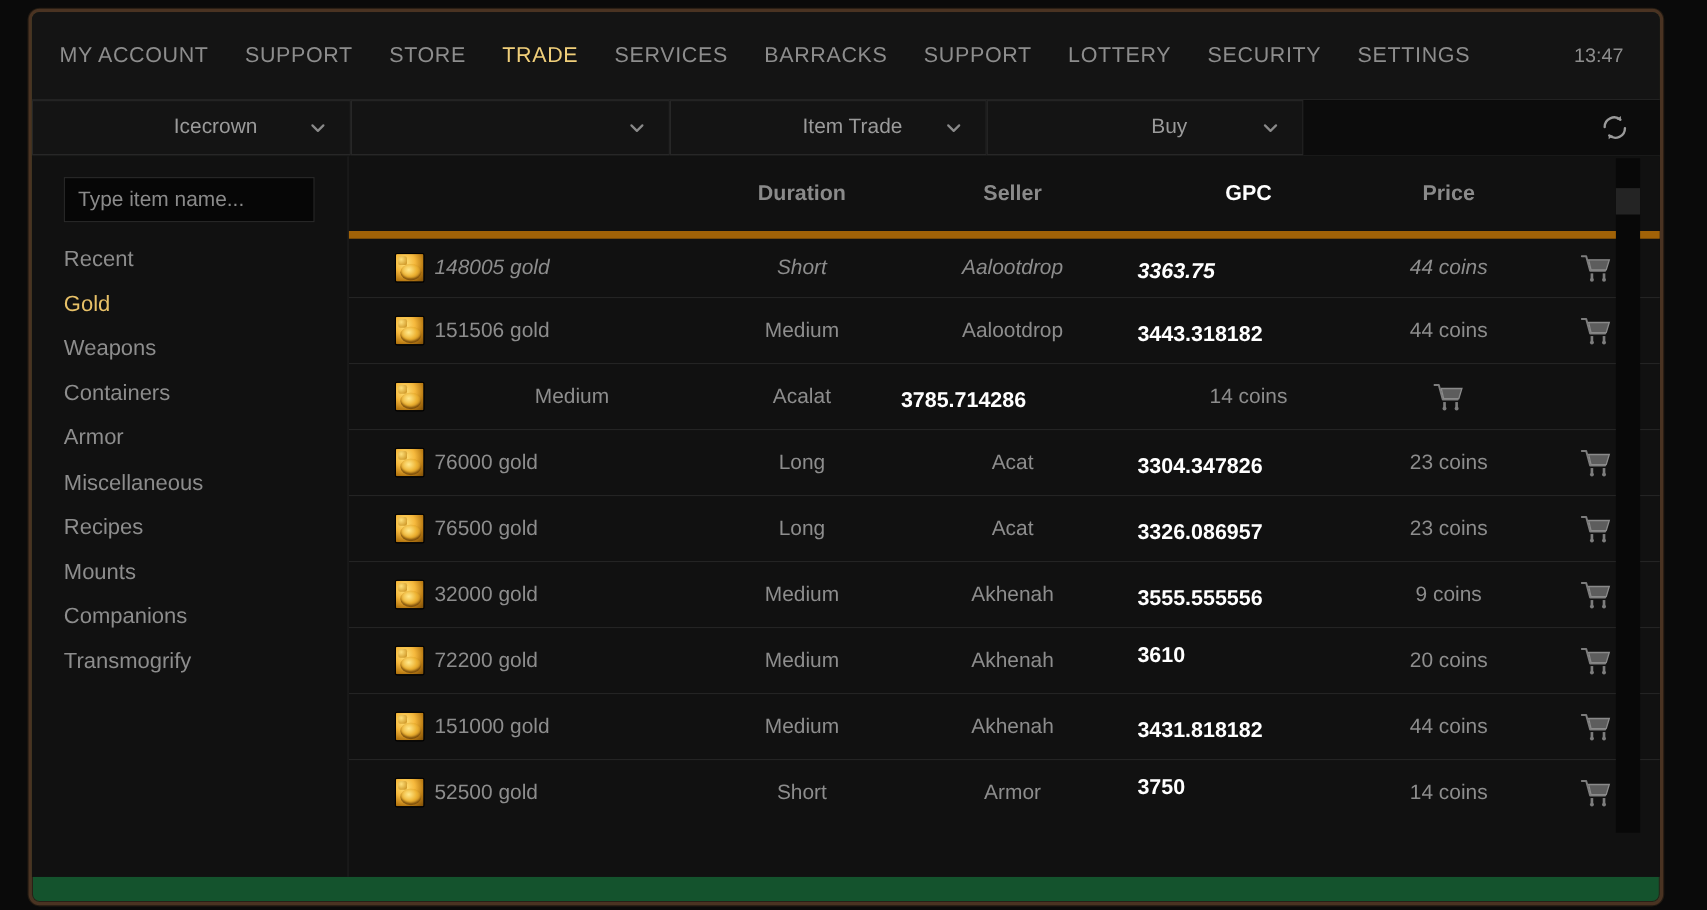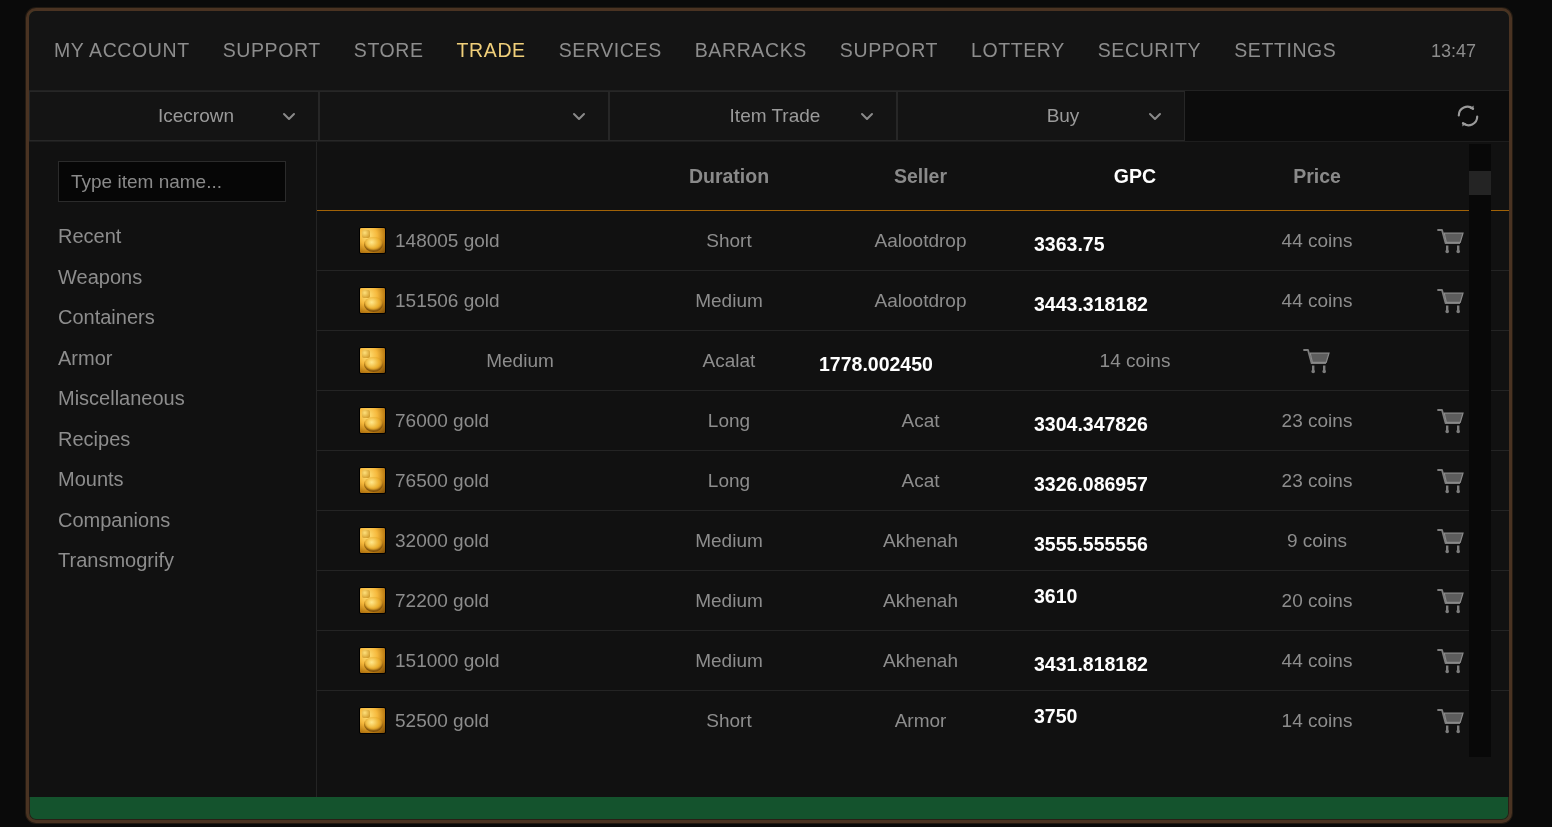--- a/index.html
+++ b/index.html
@@ -167,21 +167,21 @@
   }
   #table-head .th.sorted {
     color: #ffffff;
     font-weight: bold;
   }
   .trade-row {
     height: 60px;
     border-top: 1px solid #242424;
     cursor: pointer;
   }
-  .trade-row:first-child { border-top: 1px solid #a16207; }
+  .trade-row:first-child { border-top: 7px solid #a16207; font-style: italic; }
   .cell { font-size: 19px; color: #8d8d8d; text-align: center; }
   .cell-icon { display: flex; align-items: center; justify-content: center; }
   .item-icon {
     width: 27px; height: 27px;
     border: 1px solid #000;
     border-radius: 2px;
     background:
       radial-gradient(circle at 32% 30%, #ffe27a 0%, #f5b83c 38%, #b97a12 70%, #7a4c08 100%);
     position: relative;
     overflow: hidden;
@@ -303,20 +303,21 @@
       </div>
     </div>
   </div>
 
   <div id="body-split">
 
     <div id="sidebar">
       <input id="item-search" type="text" placeholder="Type item name..." style="">
       <div id="category-list">
           <div class="cat-item">Recent</div>
+          <div class="cat-item active">Gold</div>
           <div class="cat-item">Weapons</div>
           <div class="cat-item">Containers</div>
           <div class="cat-item">Armor</div>
           <div class="cat-item">Miscellaneous</div>
           <div class="cat-item">Recipes</div>
           <div class="cat-item">Mounts</div>
           <div class="cat-item">Companions</div>
           <div class="cat-item">Transmogrify</div>
         </div>
     </div>
@@ -377,21 +378,21 @@
                 </svg></span>
             </div>
           </div>
           <div class="row-grid trade-row">
             <div></div>
             <div class="cell-icon">
               <div class="item-icon"></div>
             </div>
             <div class="cell">Medium</div>
             <div class="cell">Acalat</div>
-            <div class="cell cell-gpc">1778.002450</div>
+            <div class="cell cell-gpc">3785.714286</div>
             <div class="cell">14 coins</div>
             <div class="cell-cart">
               <span class="cart-btn"><svg width="28" height="26" viewBox="0 0 28 26">
                   <path d="M1 2 h4 l3.6 13.2 h13.6" fill="none" stroke="#7d7d7d" stroke-width="1.8" stroke-linecap="round" stroke-linejoin="round"></path>
                   <path d="M7.2 5.2 H26 L23.2 14.4 H9.4 Z" fill="#5d5d5d" stroke="#8a8a8a" stroke-width="1.2"></path>
                   <rect x="9" y="17.5" width="2.4" height="4.5" fill="#7d7d7d"></rect>
                   <rect x="20" y="17.5" width="2.4" height="4.5" fill="#7d7d7d"></rect>
                   <circle cx="10.2" cy="23.4" r="1.8" fill="#7d7d7d"></circle>
                   <circle cx="21.2" cy="23.4" r="1.8" fill="#7d7d7d"></circle>
                 </svg></span>

